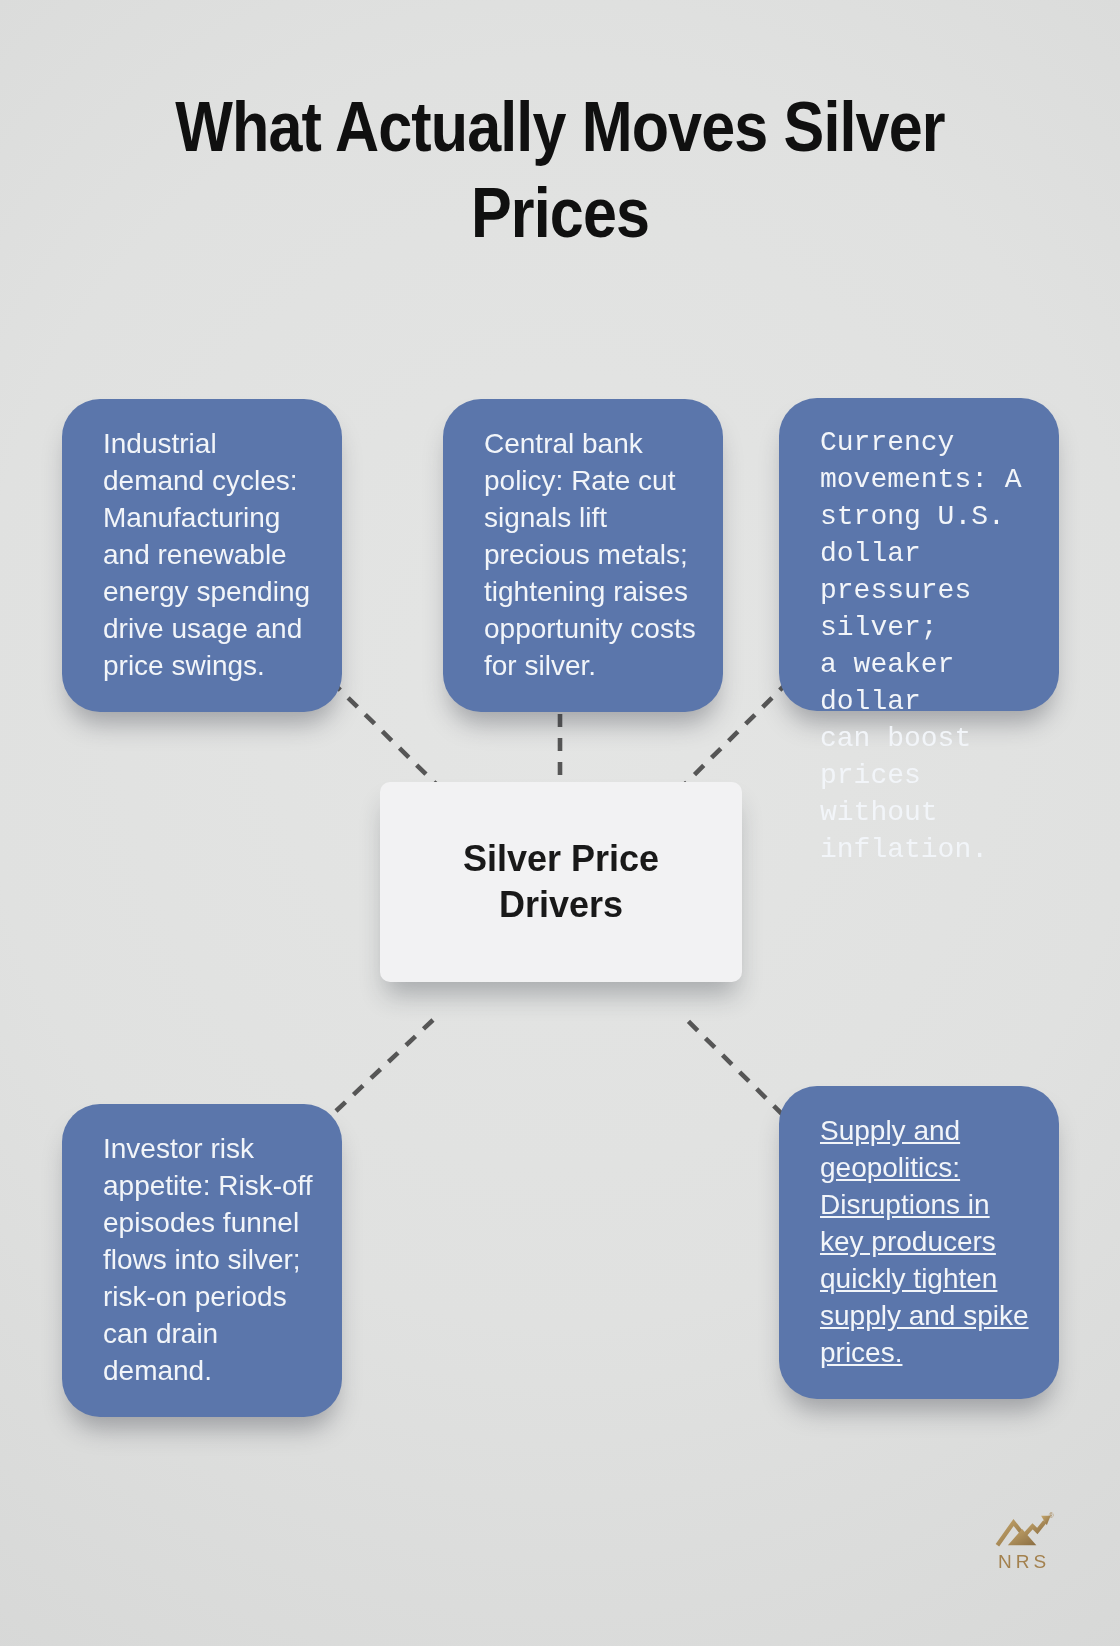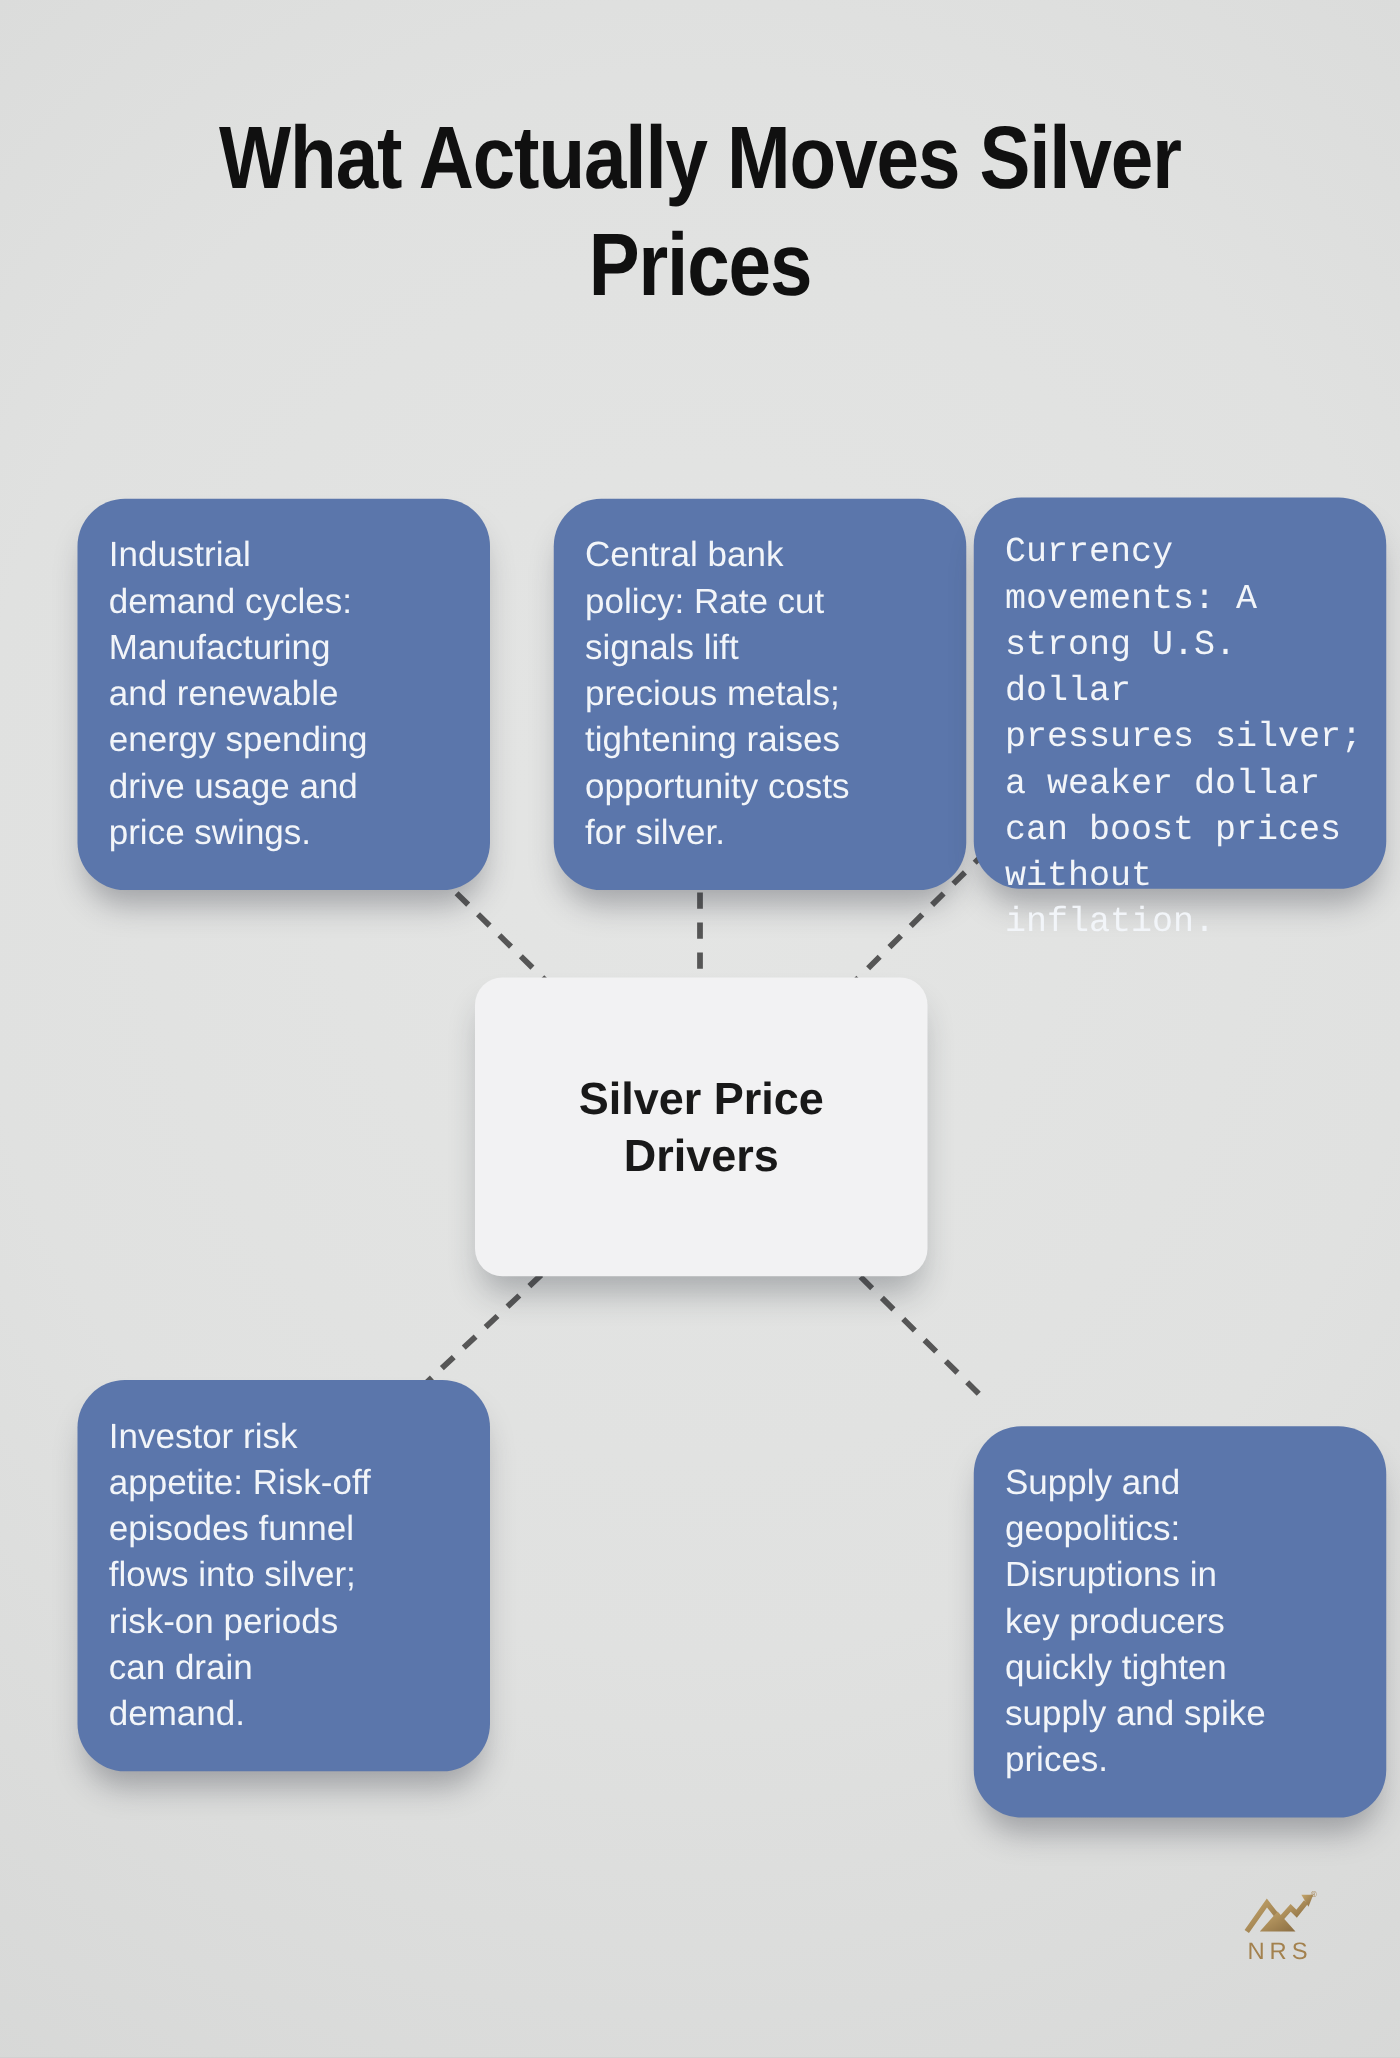--- a/index.html
+++ b/index.html
@@ -40,49 +40,49 @@
     position: absolute;
     left: 0;
     top: 0;
     z-index: 1;
   }
 
   
   .node {
     position: absolute;
     z-index: 2;
-    width: 330px;
+    width: 280px;
     height: 313px;
     box-sizing: border-box;
     background: #5b76ab;
     border-radius: 38px;
     box-shadow: 0 18px 24px -6px rgba(45, 50, 60, 0.35);
     color: #f2f5f9;
     font-size: 28px;
     line-height: 37px;
-    padding: 26px 18px 18px 25px;
+    padding: 26px 18px 18px 41px;
   }
   .node-text { white-space: pre-line; }
 
   #node-industrial   { left: 62px;  top: 399px; }
   #node-central-bank { left: 443px; top: 399px; }
   #node-currency     { left: 779px; top: 398px; font-family: Liberation Mono, monospace; }
   #node-investor     { left: 62px;  top: 1104px; }
-  #node-supply       { left: 779px; top: 1141px; }
+  #node-supply       { left: 779px; top: 1086px; text-decoration: underline; }
 
   
   .center-node {
     position: absolute;
     z-index: 2;
     left: 380px;
     top: 782px;
     width: 362px;
-    height: 239px;
+    height: 200px;
     background: #f2f2f3;
-    border-radius: 22px;
+    border-radius: 10px;
     box-shadow: 0 18px 26px -6px rgba(45, 50, 60, 0.32);
     display: flex;
     align-items: center;
     justify-content: center;
     text-align: center;
   }
   .center-label {
     color: #191919;
     font-size: 36px;
     line-height: 46px;

